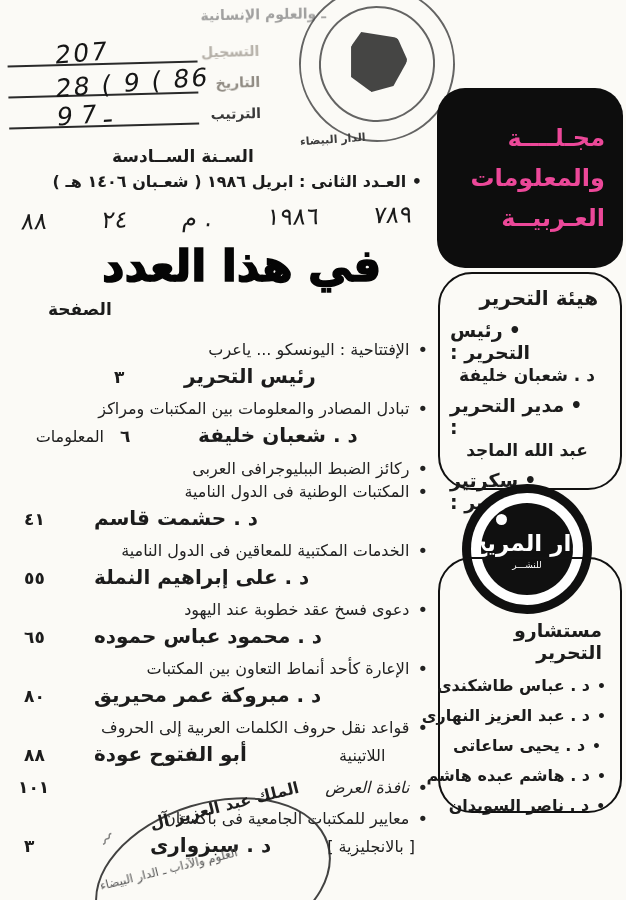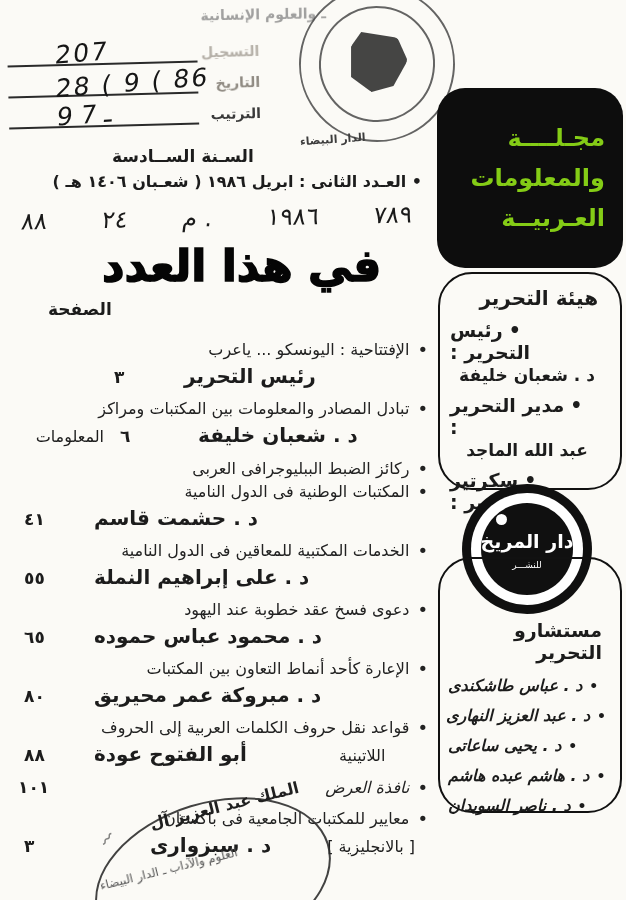--- a/index.html
+++ b/index.html
@@ -29,21 +29,21 @@
   .stamp-map{position:absolute;left:46px;top:44px;width:58px;height:60px;background:#262626;
     transform:rotate(12deg);border-radius:12% 40% 30% 8%;
     clip-path:polygon(8% 12%,70% 0,100% 30%,92% 78%,60% 100%,18% 88%,0 40%);}
   .stamp-city{left:300px;top:133px;font-size:11px;font-weight:bold;color:#3d3d3d;
     transform:rotate(-4deg);direction:rtl;}
 
   
   .logo{left:437px;top:88px;width:186px;height:180px;background:#0d0d0d;border-radius:28px;
     display:flex;flex-direction:column;justify-content:center;direction:rtl;
     padding:6px 18px 6px 12px;box-sizing:border-box;}
-  .logo div{color:#84cc16;font-weight:900;font-size:24px;line-height:40px;text-align:right;
+  .logo div{color:#ec4899;font-weight:900;font-size:24px;line-height:40px;text-align:right;
     letter-spacing:1px;white-space:nowrap;}
 
   
   .year-line{left:112px;top:146px;font-size:17px;font-weight:bold;direction:rtl;letter-spacing:.5px;}
   .issue-line{left:30px;top:172px;width:392px;font-size:16px;font-weight:bold;direction:rtl;
     text-align:right;white-space:nowrap;}
 
   
   .callnum{left:22px;top:204px;width:390px;display:flex;justify-content:space-between;
     font-size:24px;color:#1a1a1a;transform:skewX(-8deg) rotate(-1deg);}
@@ -81,30 +81,30 @@
   .role-lbl{font-size:19px;font-weight:bold;text-align:left;padding-right:14px;margin-top:9px;}
   .role-lbl::before{content:"\2022";margin-left:6px;}
   .role-name{font-size:17px;font-weight:900;text-align:center;margin-top:2px;letter-spacing:.5px;}
 
   .pub{left:462px;top:484px;width:130px;height:130px;border-radius:50%;background:#101010;}
   .pub::before{content:"";position:absolute;left:9px;top:9px;right:9px;bottom:9px;
     background:#fff;border-radius:50%;}
   .pub::after{content:"";position:absolute;left:19px;top:19px;right:19px;bottom:19px;
     background:#101010;border-radius:50%;}
   .pub-name{position:absolute;left:0;top:46px;width:130px;text-align:center;color:#fff;
-    font-size:19px;font-weight:900;z-index:2;direction:rtl;}
+    font-size:23px;font-weight:900;z-index:2;direction:rtl;}
   .pub-sub{position:absolute;left:0;top:76px;width:130px;text-align:center;color:#fff;
     font-size:9px;z-index:2;direction:rtl;letter-spacing:2px;border-top:0;}
   .pub-dot{position:absolute;left:34px;top:30px;width:11px;height:11px;background:#fff;
     border-radius:50%;z-index:2;}
 
   .advisors{left:438px;top:557px;width:184px;height:256px;border:2.5px solid #111;border-radius:34px;
     box-sizing:border-box;direction:rtl;padding:60px 14px 0 8px;}
   .adv-h{font-size:19px;font-weight:900;text-align:right;padding-right:4px;margin-bottom:8px;}
-  .adv-name{font-size:16px;font-weight:900;text-align:left;line-height:29px;white-space:nowrap;font-style:italic;}
+  .adv-name{font-size:16px;font-weight:900;text-align:center;line-height:29px;white-space:nowrap;}
   .adv-name::before{content:"\2022";margin-left:7px;font-size:14px;}
 
   
   .oval-stamp{left:92px;top:802px;width:238px;height:150px;border:2.5px solid #2e2e2e;
     border-radius:50%;transform:rotate(-17deg);opacity:.9;}
   .oval-t1{left:148px;top:796px;font-size:16px;font-weight:900;color:#1f1f1f;direction:rtl;
     transform:rotate(-14deg);white-space:nowrap;}
   .oval-t2{left:98px;top:862px;font-size:12px;color:#555;direction:rtl;transform:rotate(-14deg);
     filter:blur(.3px);white-space:nowrap;}
   .oval-scr{left:110px;top:828px;font-size:18px;color:#333;transform:rotate(38deg);

